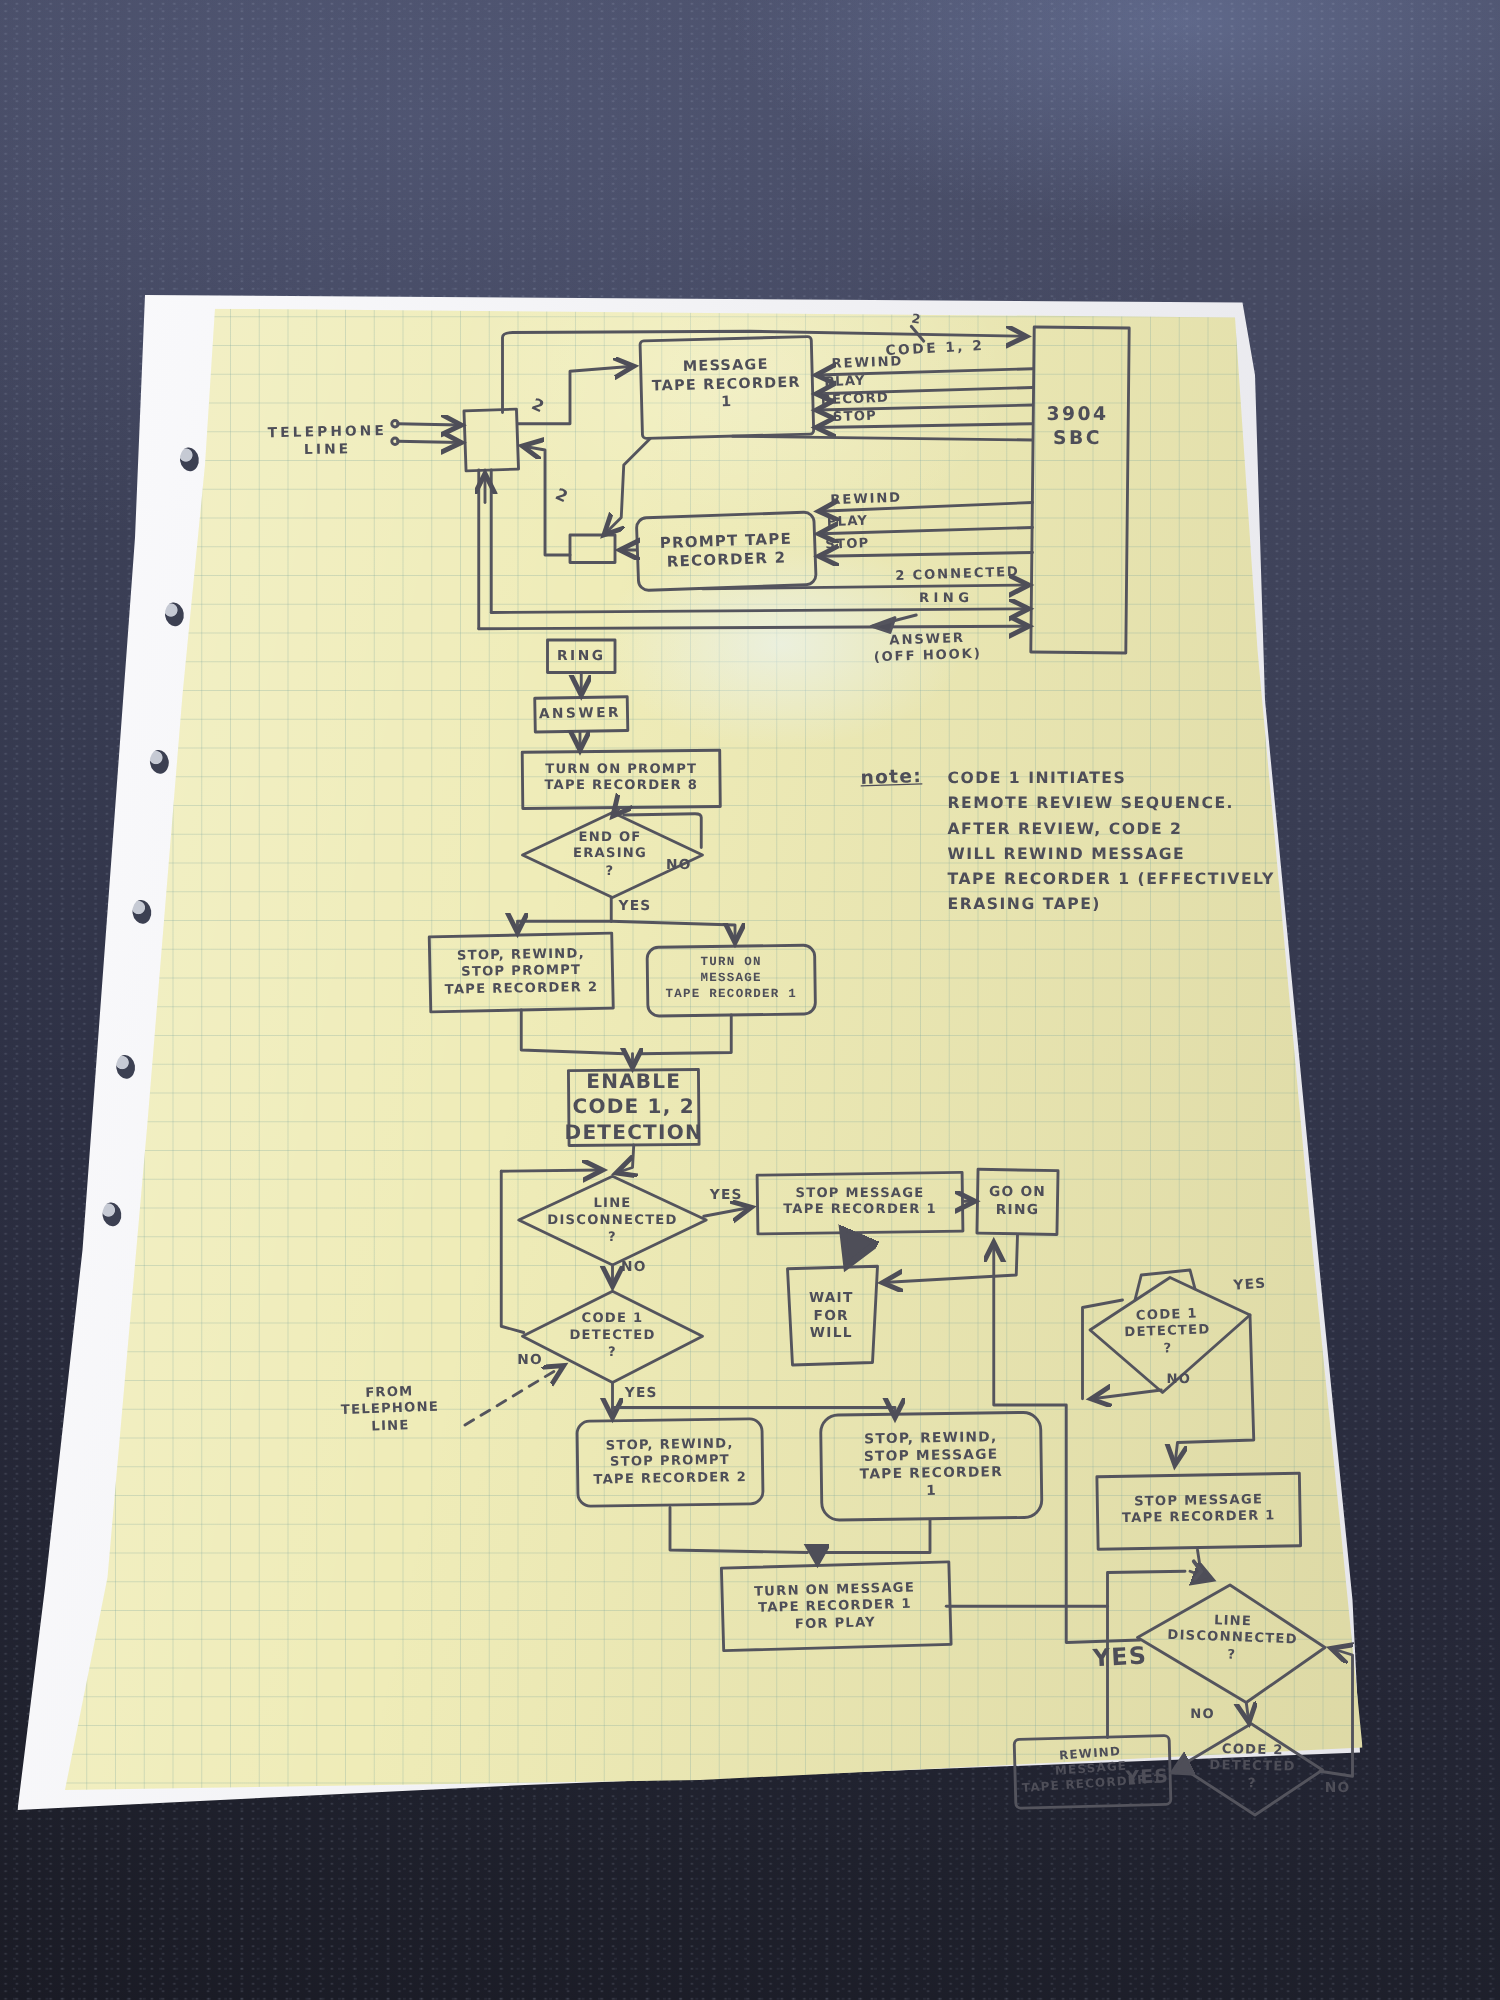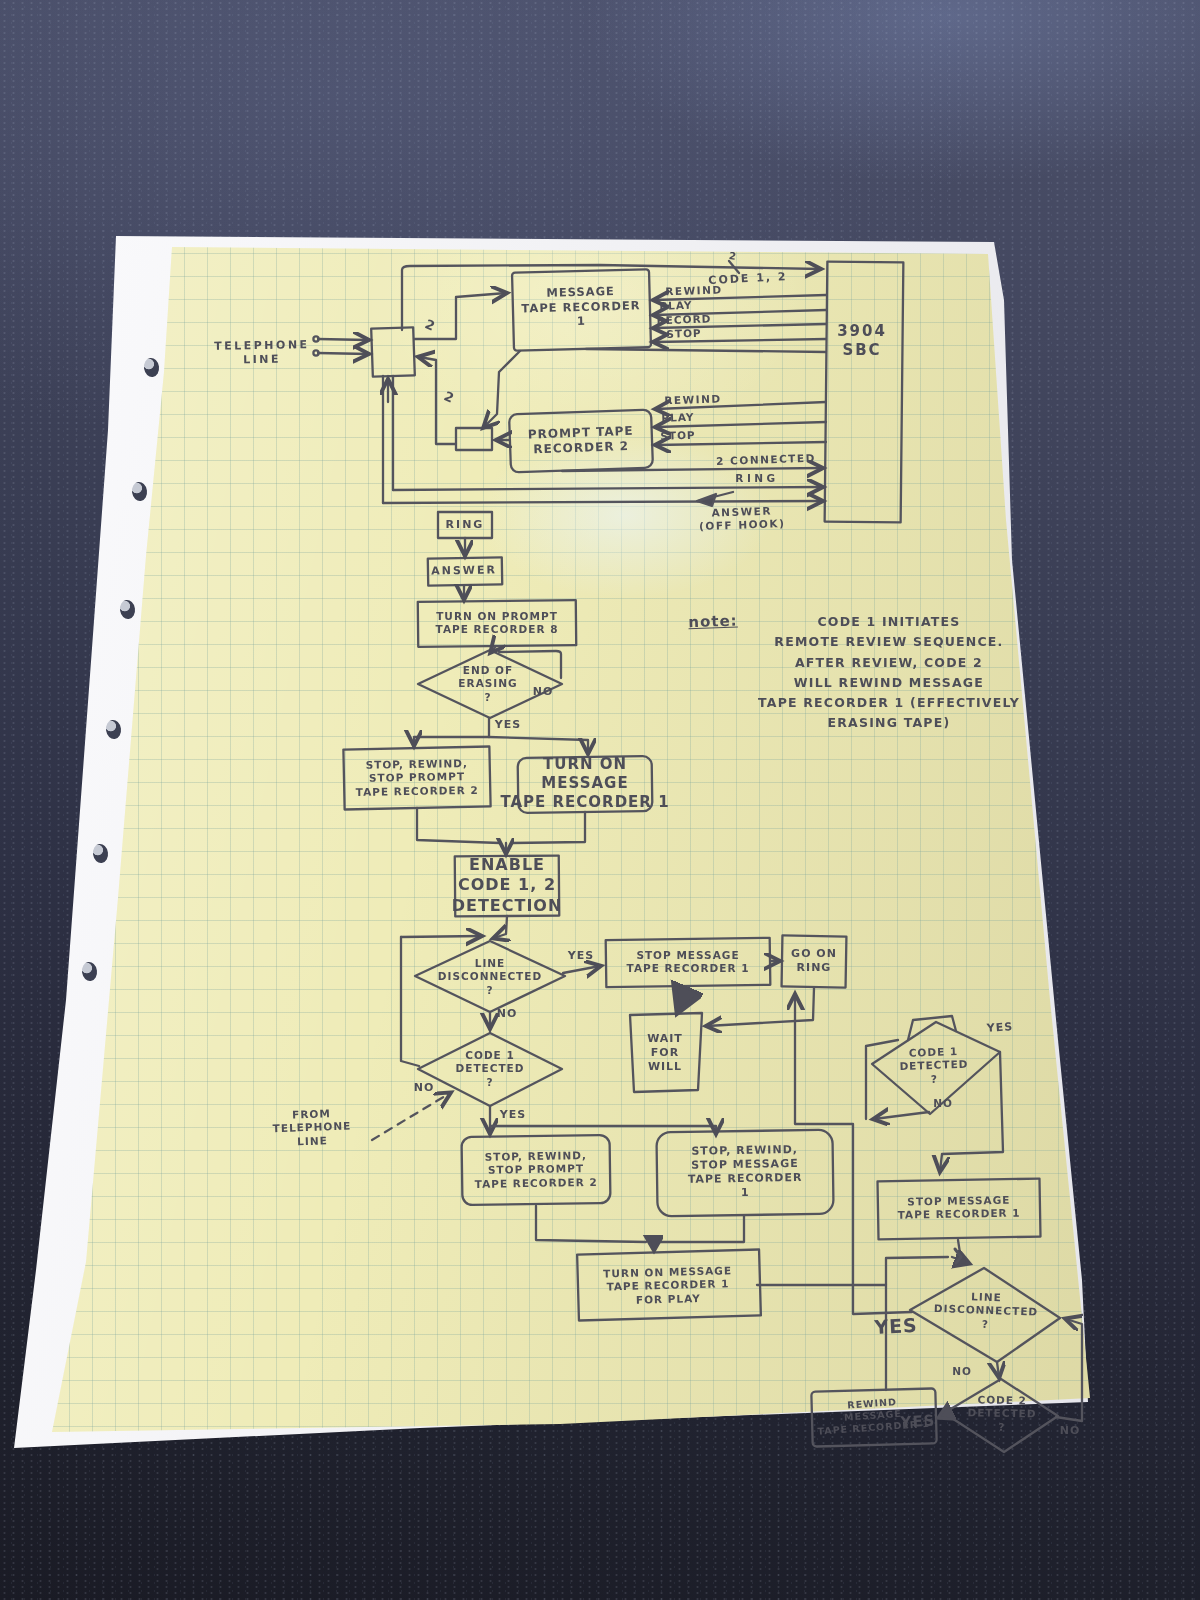--- a/index.html
+++ b/index.html
@@ -212,21 +212,21 @@
     <div class="lbl" style="left: 497px; top: 623px; font-size: 10.5px;">TURN ON PROMPT
 TAPE RECORDER 8</div>
     <div class="lbl" style="left: 488px; top: 684px; font-size: 10.5px;">END OF
 ERASING
 ?</div>
     <div class="lbl" style="left: 543px; top: 692px; font-size: 11px;">NO</div>
     <div class="lbl" style="left: 508px; top: 725px; font-size: 11px;">YES</div>
     <div class="lbl" style="left: 417px; top: 778px; font-size: 10.5px; transform: translate(-50%, -50%) rotate(-1deg);">STOP, REWIND,
 STOP PROMPT
 TAPE RECORDER 2</div>
-    <div class="lbl" style="left: 585px; top: 784px; font-size: 15px;">TURN ON
+    <div class="lbl" style="left: 585px; top: 784px; font-size: 10px; font-family: Liberation Mono, monospace;">TURN ON
 MESSAGE
 TAPE RECORDER 1</div>
     <div class="lbl" style="left: 507px; top: 886px; font-size: 16px;">ENABLE
 CODE 1, 2
 DETECTION</div>
     <div class="lbl" style="left: 490px; top: 977px; font-size: 10.5px;">LINE
 DISCONNECTED
 ?</div>
     <div class="lbl" style="left: 581px; top: 956px; font-size: 11px;">YES</div>
     <div class="lbl" style="left: 688px; top: 962px; font-size: 10.5px;">STOP MESSAGE
@@ -269,19 +269,19 @@
     <div class="lbl" style="left: 962px; top: 1372px; font-size: 10.5px;">NO</div>
     <div class="lbl" style="left: 1002px; top: 1414px; font-size: 10.5px; transform: translate(-50%, -50%) rotate(1deg);">CODE 2
 DETECTED
 ?</div>
     <div class="lbl" style="left: 918px; top: 1422px; font-size: 15px; transform: translate(-50%, -50%) rotate(-3deg);">YES</div>
     <div class="lbl" style="left: 1070px; top: 1431px; font-size: 11px;">NO</div>
     <div class="lbl" style="left: 873px; top: 1416px; font-size: 9.5px; transform: translate(-50%, -50%) rotate(-4deg);">REWIND
 MESSAGE
 TAPE RECORDER 1</div>
     <div class="lbl" style="left: 713px; top: 622px; font-size: 15px; letter-spacing: 1px; text-decoration: underline; transform: translate(-50%, -50%) rotate(-2deg);">note:</div>
-    <div class="lbl" style="left: 758px; top: 612px; font-size: 12.5px; letter-spacing: 1.2px; line-height: 1.62; text-align: center; transform: none;">CODE 1 INITIATES
+    <div class="lbl" style="left: 758px; top: 612px; font-size: 12.5px; letter-spacing: 1.2px; line-height: 1.62; text-align: left; transform: none;">CODE 1 INITIATES
 REMOTE REVIEW SEQUENCE.
 AFTER REVIEW, CODE 2
 WILL REWIND MESSAGE
 TAPE RECORDER 1 (EFFECTIVELY
 ERASING TAPE)</div>
   </div>
 
 </body></html>

